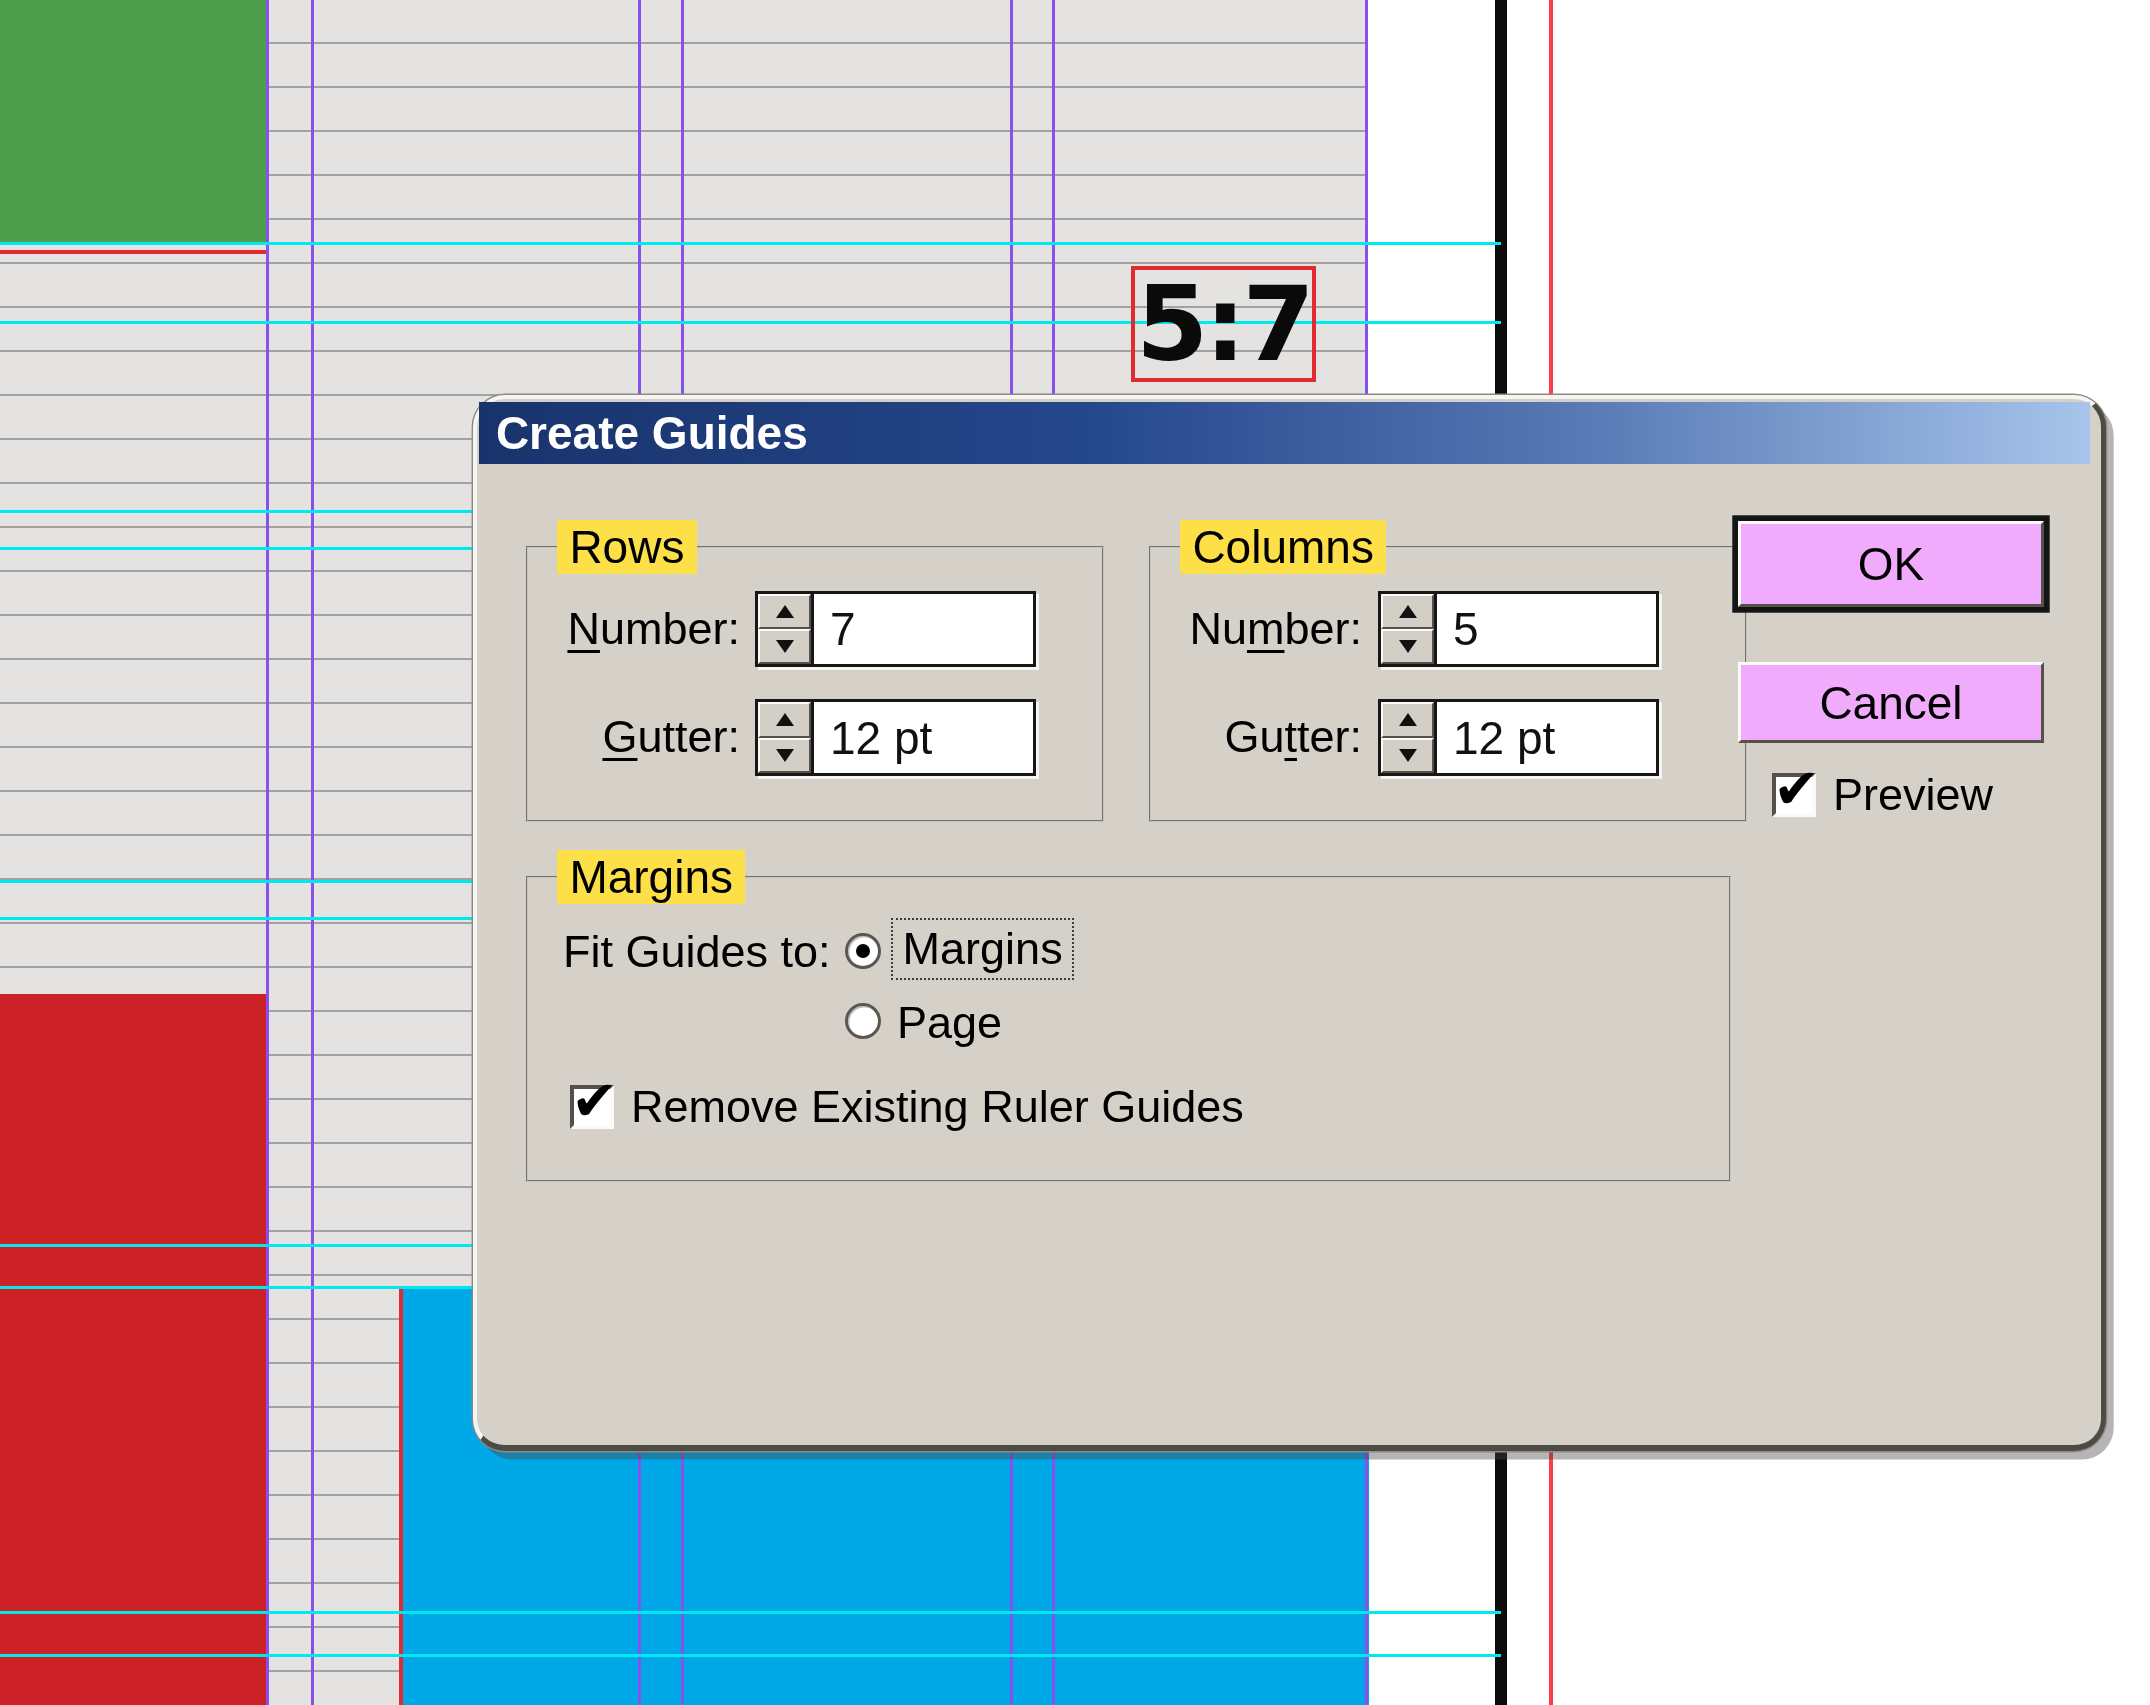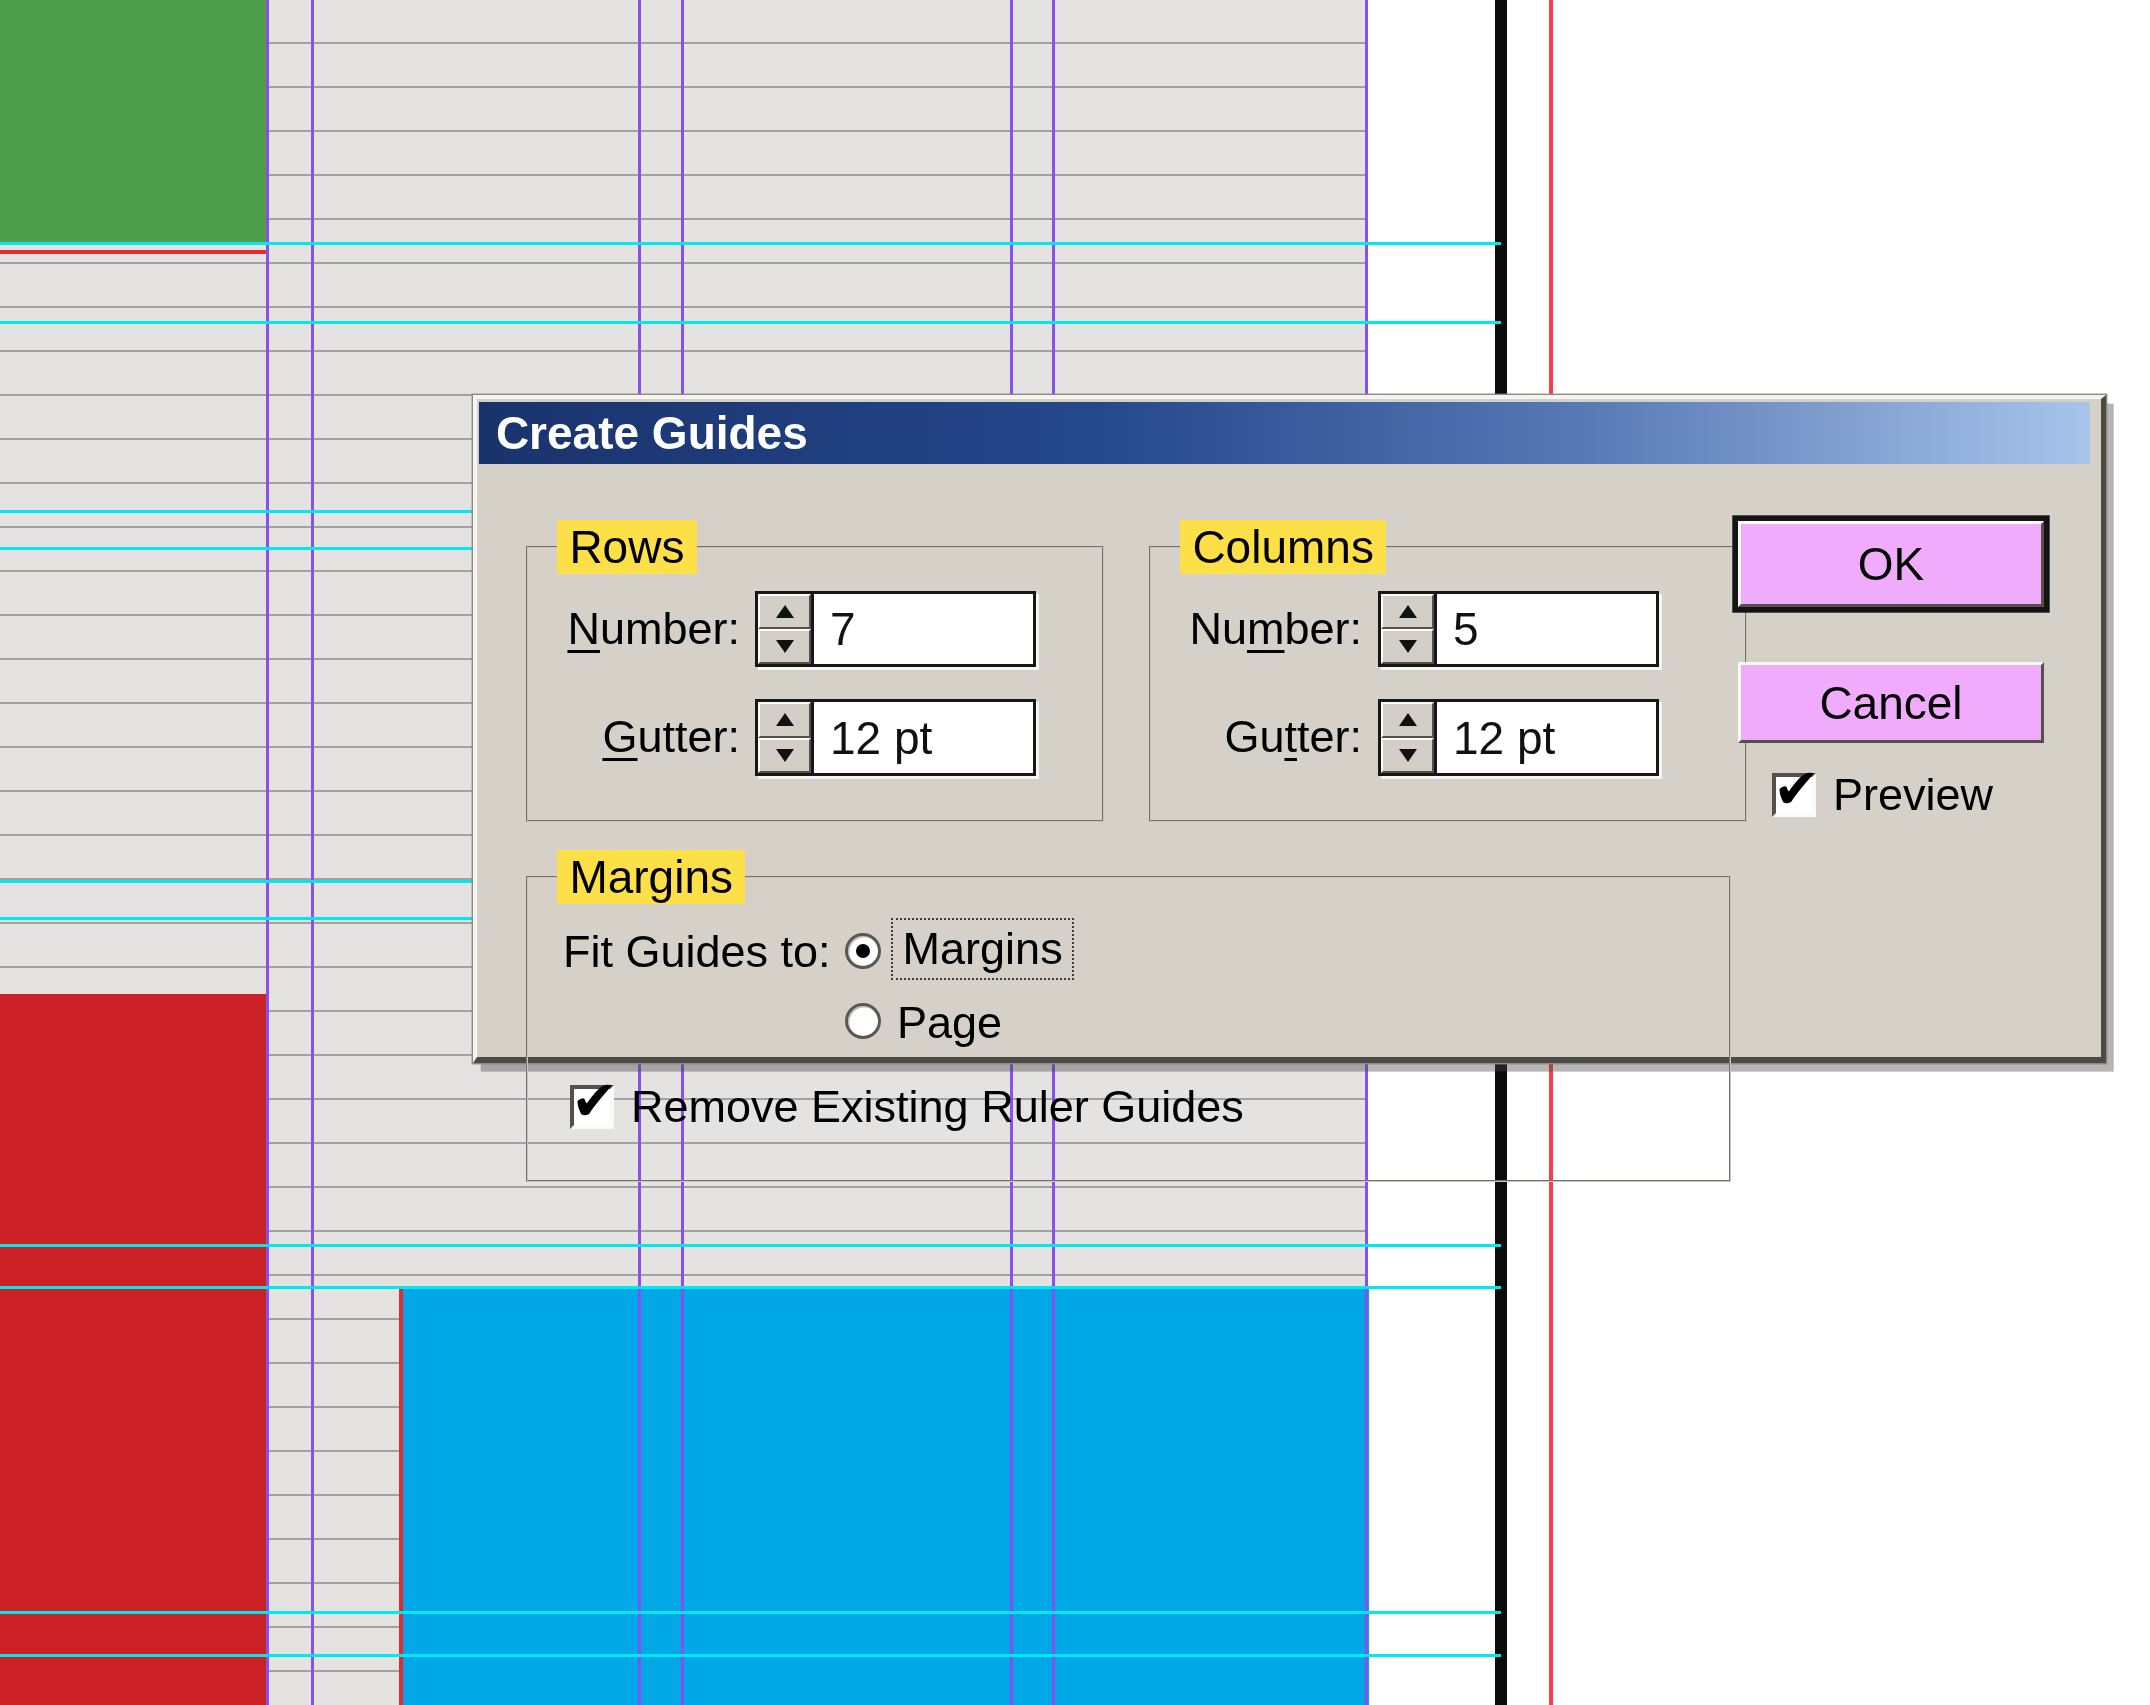--- a/index.html
+++ b/index.html
@@ -22,26 +22,26 @@
   .hguide{position:absolute;left:0;width:1501px;height:3.3px;background:#00e8f0;z-index:3;}
   .page-edge{position:absolute;left:1495px;top:0;width:11.5px;height:1705px;background:#0b0b0b;z-index:2;}
   .bleed-line{position:absolute;left:1549px;top:0;width:4.3px;height:1705px;background:#fb3d49;z-index:2;}
 
   .ratio-frame{position:absolute;left:1131px;top:266px;width:177px;height:108px;
     border:4.3px solid #e22b30;z-index:4;display:flex;align-items:center;justify-content:center;}
   .ratio-frame span{font-family:"DejaVu Sans",sans-serif;font-weight:bold;font-size:104px;
     letter-spacing:-3.8px;color:#0a0a0a;line-height:1;}
 
   
-  .dialog{position:absolute;left:473px;top:395px;width:1633px;height:668px;box-sizing:border-box;
+  .dialog{position:absolute;left:473px;top:395px;width:1633px;height:1056px;box-sizing:border-box;
     background:#d5d1c9;
     border-top:4.8px solid #f7f5f1;border-left:4.8px solid #f7f5f1;
     border-right:5.7px solid #4e4a44;border-bottom:6.7px solid #4e4a44;
     box-shadow:0 0 0 1.4px #8d8983, 7.7px 8.6px 0 rgba(70,70,70,0.40);
-    z-index:10;font-size:44px;color:#000;}
+    z-index:10;font-size:44px;color:#000;border-radius:32px;}
   .dlg-inner{position:absolute;left:0;top:0;right:0;bottom:0;}
 
   .titlebar{position:absolute;left:1.9px;top:2.9px;width:1611px;height:62px;
     background:linear-gradient(90deg,#19336c 0%,#25478c 38%,#5678b4 68%,#a7c4ea 100%);
     display:flex;align-items:center;cursor:default;}
   .titlebar span{color:#fff;font-weight:bold;font-size:46px;padding-left:17px;}
 
   .groupbox{position:absolute;border:2.9px groove #c9c5bc;}
   .legend{position:absolute;top:-28px;left:29px;background:#fde047;padding:0 12.4px;font-size:46px;}
 
@@ -113,20 +113,23 @@
   <div class="hguide" style="top:880px;"></div>
   <div class="hguide" style="top:917px;"></div>
   <div class="hguide" style="top:1244px;"></div>
   <div class="hguide" style="top:1286px;"></div>
   <div class="hguide" style="top:1611px;"></div>
   <div class="hguide" style="top:1654px;"></div>
 
   <div class="page-edge"></div>
   <div class="bleed-line"></div>
 
+  <div class="ratio-frame">
+    <span>5:7</span>
+  </div>
 
   <div class="dialog">
     <div class="dlg-inner">
 
       <div class="titlebar">
         <span>Create Guides</span>
       </div>
 
       <div class="groupbox" style="left:49px;top:147px;width:574px;height:272px;">
         <span class="legend">Rows</span>

